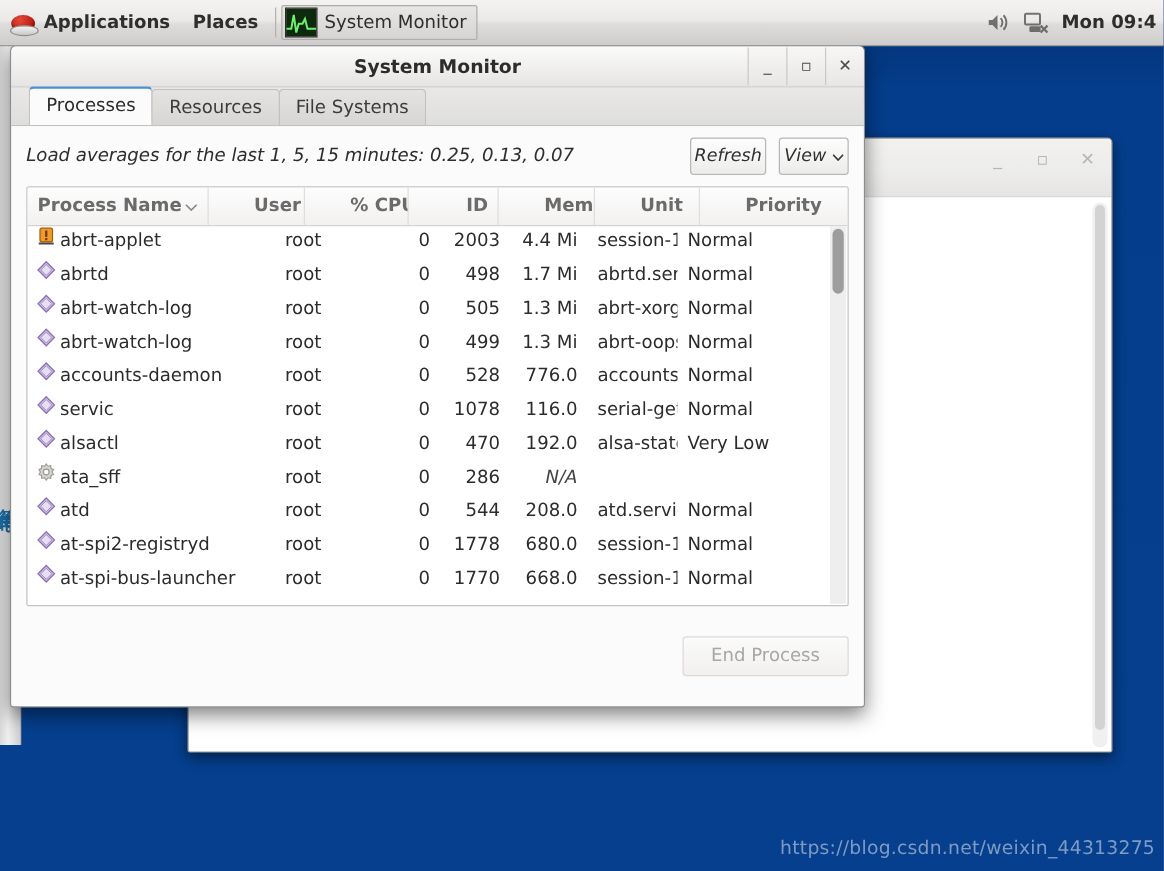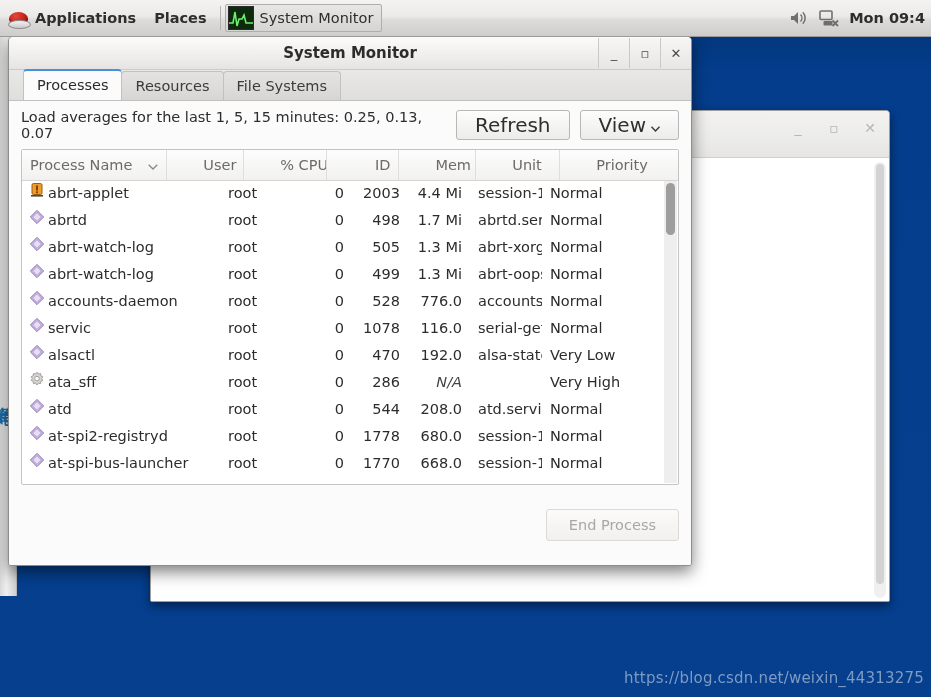--- a/index.html
+++ b/index.html
@@ -132,38 +132,38 @@
     background:linear-gradient(180deg,#e4e3e1,#d7d6d4);margin-right:-1px;
   }
   .tab.active{
     background:#fbfbfb;color:#2b2b2b;height:29px;line-height:29px;
     border-top:2px solid #4a90d9;
     position:relative;z-index:2;
   }
   
   #smbody{flex:1 1 auto;background:#fbfbfb;display:flex;flex-direction:column;padding:0 12px;}
   #loadrow{
-    height:48px;flex:0 0 auto;display:flex;align-items:center;gap:10px;
+    height:48px;flex:0 0 auto;display:flex;align-items:center;gap:10px;font-style:italic;
   }
   #loadtext{font-size:14.5px;color:#2d2d2d;flex:1 1 auto;}
   .tbtn{
-    height:28px;padding:0 18px;font-size:20px;color:#2f2f2f;
+    height:28px;padding:0 3px;font-size:14px;color:#2f2f2f;
     background:linear-gradient(180deg,#fdfdfd,#ececea);
     border:1px solid #b9b7b5;border-radius:3px;
     display:flex;align-items:center;gap:5px;
   }
   
   #tablewrap{
     flex:0 0 auto;height:334px;border:1px solid #c6c4c2;border-radius:2px;background:#fff;
     position:relative;overflow:hidden;
   }
   #thead{
     display:flex;height:30px;align-items:flex-end;
     background:linear-gradient(180deg,#fdfdfd,#f2f1f0);
-    border-bottom:1px solid #d6d4d2;font-size:14.5px;color:#6d6b69;font-weight:normal;gap:28px;
+    border-bottom:1px solid #d6d4d2;font-size:14.5px;color:#6d6b69;font-weight:bold;gap:28px;
   }
   #thead .th{
     height:30px;line-height:30px;border-right:1px solid #e0dedc;padding:0 8px;
     box-sizing:border-box;white-space:nowrap;overflow:hidden;
   }
   #thead .th.last{border-right:none;}
   .c-name{width:198px;display:flex;align-items:center;}
   .c-name .lbl{flex:1 1 auto;}
   .c-user{width:62px;}
   .c-cpu{width:70px;text-align:right;}
@@ -383,21 +383,20 @@
                   <path d="M8 1.2 L9.4 3 L11.6 2.6 L11.8 4.8 L13.8 5.7 L12.7 7.6 L13.8 9.5 L11.8 10.4 L11.6 12.6 L9.4 12.2 L8 14 L6.6 12.2 L4.4 12.6 L4.2 10.4 L2.2 9.5 L3.3 7.6 L2.2 5.7 L4.2 4.8 L4.4 2.6 L6.6 3 Z" fill="#d6d4d0" stroke="#9a9894" stroke-width="0.9"></path>
                   <circle cx="8" cy="7.6" r="2.3" fill="#fbfbfb" stroke="#9a9894" stroke-width="0.9"></circle>
                 </svg></span>
               <span>ata_sff</span>
             </div>
             <div class="td c-user">root</div>
             <div class="td c-cpu">0</div>
             <div class="td c-id">286</div>
             <div class="td c-mem na">N/A</div>
             <div class="td c-unit"></div>
-            <div class="td c-prio">Very High</div>
           </div>
           <div class="trow">
             <div class="td c-name">
               <span><svg class="proc-ico" viewBox="0 0 16 16">
                   <path d="M8 1.4 L14.6 8 L8 14.6 L1.4 8 Z" fill="#cdbfe3" stroke="#8d6fb5" stroke-width="1"></path>
                   <path d="M8 3.6 L12.4 8 L8 12.4 L3.6 8 Z" fill="#e6dff2" stroke="#a58cc9" stroke-width="0.8"></path>
                 </svg></span>
               <span>atd</span>
             </div>
             <div class="td c-user">root</div>

